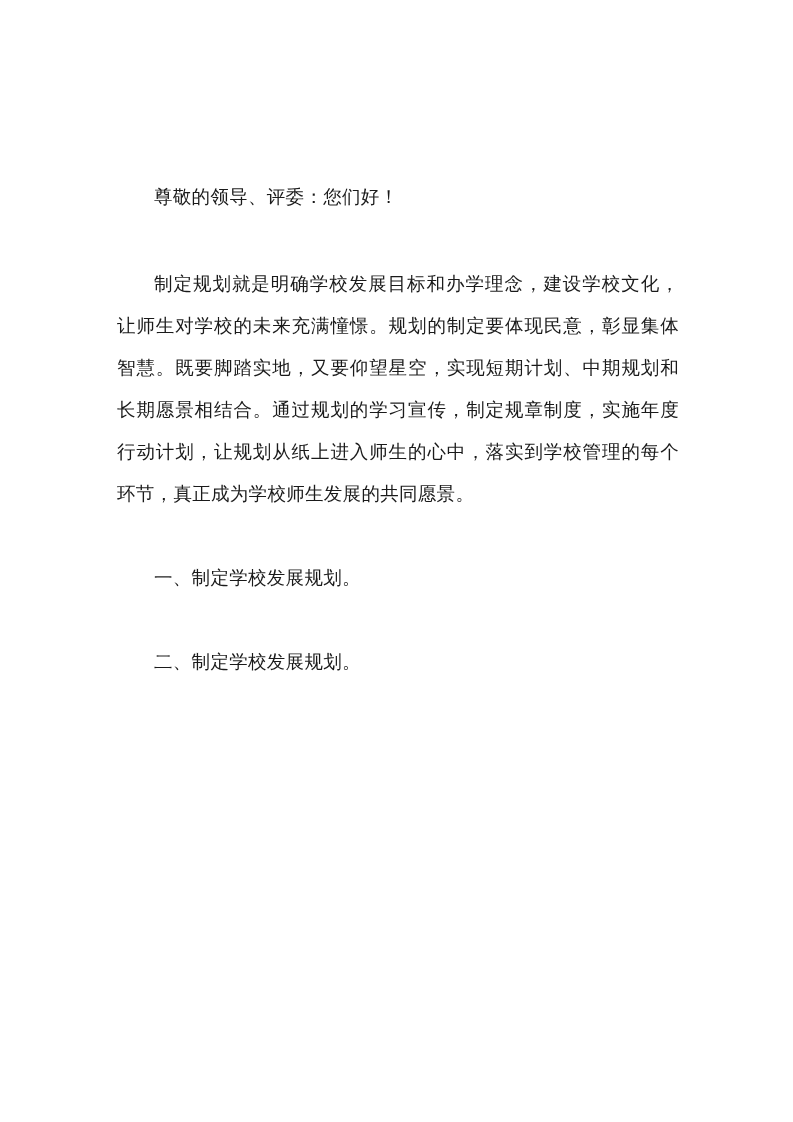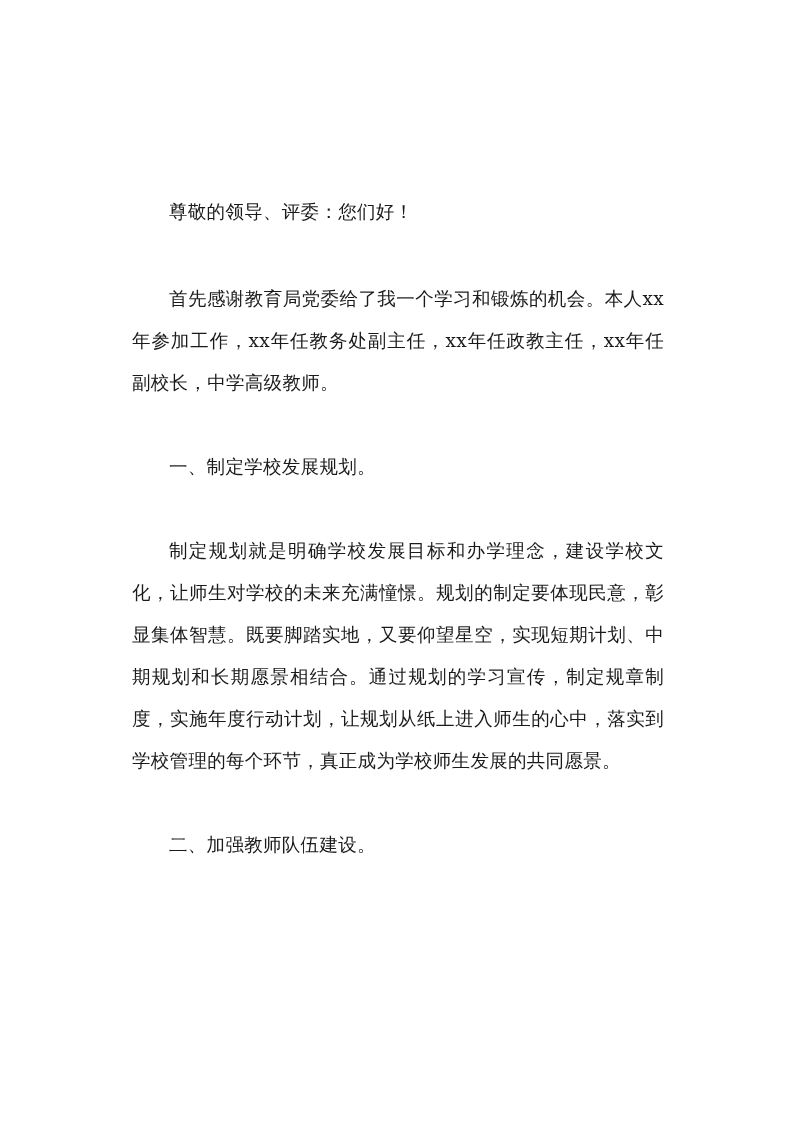--- a/index.html
+++ b/index.html
@@ -15,38 +15,37 @@
       font-family: "DejaVu Serif", "Liberation Serif", serif;
       color: #1a1a1a;
     }
     .page {
       position: absolute;
       left: 117px;
       top: 176px;
       width: 562px;
     }
     .para {
-      margin: 15px;
+      margin: 0;
       font-size: 18.5px;
       line-height: 42px;
       text-indent: 37px;
       text-align: justify;
       letter-spacing: 0.3px;
       word-break: break-all;
     }
     .gap-after-salutation { margin-bottom: 45px; }
     .gap { margin-bottom: 42px; }
   </style>
 </head>
 <body>
 
 <div class="page">
   <p class="para gap-after-salutation">尊敬的领导、评委：您们好！</p>
 
-  <p class="para gap">首先感谢教育局党委给了我一个学习和锻炼的机会。本人xx年参加工作，xx年任教务处副主任，xx年任政教主任，xx年任副校长，中学高级教师。</p>
 
+
+  <p class="para gap">制定规划就是明确学校发展目标和办学理念，建设学校文化，让师生对学校的未来充满憧憬。规划的制定要体现民意，彰显集体智慧。既要脚踏实地，又要仰望星空，实现短期计划、中期规划和长期愿景相结合。通过规划的学习宣传，制定规章制度，实施年度行动计划，让规划从纸上进入师生的心中，落实到学校管理的每个环节，真正成为学校师生发展的共同愿景。</p>
 
   <p class="para gap">一、制定学校发展规划。</p>
 
-  <p class="para gap">制定规划就是明确学校发展目标和办学理念，建设学校文化，让师生对学校的未来充满憧憬。规划的制定要体现民意，彰显集体智慧。既要脚踏实地，又要仰望星空，实现短期计划、中期规划和长期愿景相结合。通过规划的学习宣传，制定规章制度，实施年度行动计划，让规划从纸上进入师生的心中，落实到学校管理的每个环节，真正成为学校师生发展的共同愿景。</p>
-
-  <p class="para">二、加强教师队伍建设。</p>
+  <p class="para">二、制定学校发展规划。</p>
 </div>
 
 </body></html>

